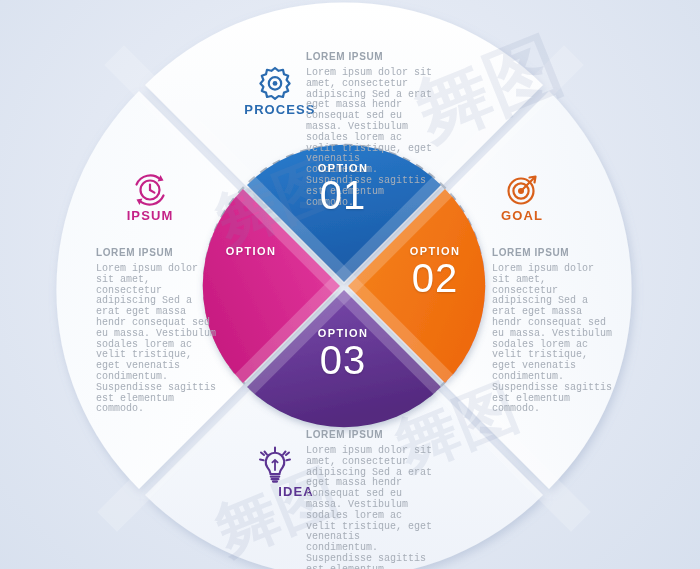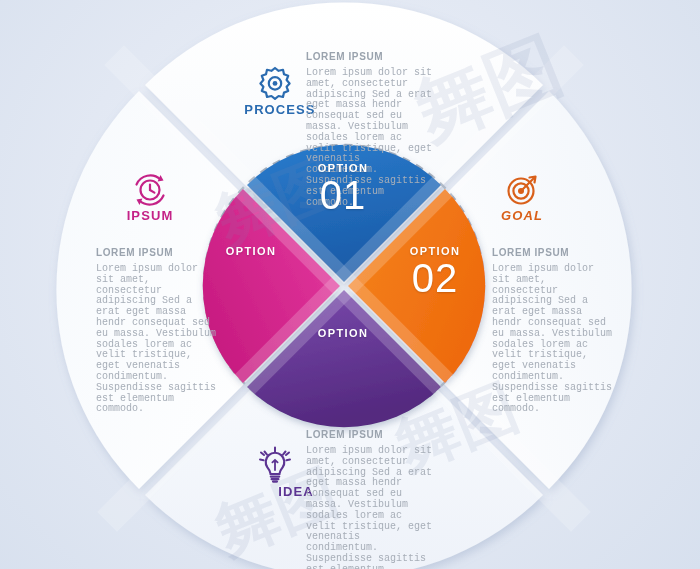--- a/index.html
+++ b/index.html
@@ -48,21 +48,21 @@
 
   
   .ico{position:absolute;text-align:center;width:72px;}
   .ico .lbl{font-size:13px;font-weight:700;letter-spacing:1.1px;margin-top:2px;
             font-family:"Liberation Sans", sans-serif;}
   #ico-process{left:244px;top:62px;}
   #ico-process .lbl{color:#2a6bb0;}
   #ico-time{left:114px;top:168px;}
   #ico-time .lbl{color:#c42287;}
   #ico-goal{left:486px;top:168px;}
-  #ico-goal .lbl{color:#d9601a;font-style:italic;}
+  #ico-goal .lbl{color:#d9601a;}
   #ico-idea{left:260px;top:442px;}
   #ico-idea .lbl{color:#5c3492;}
 
   
   .cap{position:absolute;text-align:center;color:#fff;width:120px;
        text-shadow:0 1px 2px rgba(0,0,0,.18);}
   .cap .w{font-size:11px;letter-spacing:1.4px;font-weight:700;
           font-family:"Liberation Sans", sans-serif;}
   .cap .n{font-size:40px;line-height:40px;font-weight:400;letter-spacing:1px;
           font-family:"Liberation Sans", sans-serif;margin-top:1px;}
@@ -228,18 +228,19 @@
   <div class="cap" id="cap-01">
     <div class="w">OPTION</div>
     <div class="n">01</div>
   </div>
   <div class="cap" id="cap-02">
     <div class="w">OPTION</div>
     <div class="n">02</div>
   </div>
   <div class="cap" id="cap-03">
     <div class="w">OPTION</div>
+    <div class="n">03</div>
   </div>
   <div class="cap" id="cap-04">
     <div class="w">OPTION</div>
   </div>
 
 </div>
 
 </body></html>

